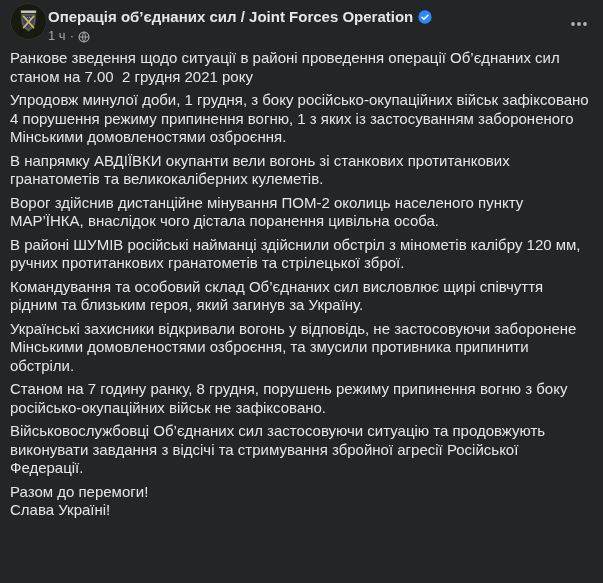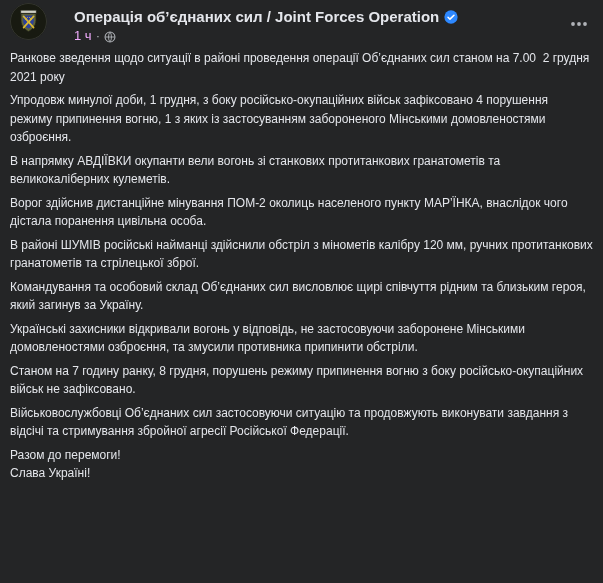--- a/index.html
+++ b/index.html
@@ -24,21 +24,21 @@
   }
   .avatar-wrap {
     width: 37px;
     height: 37px;
     border-radius: 50%;
     overflow: hidden;
     flex: 0 0 37px;
     cursor: pointer;
   }
   .header-meta {
-    margin-left: 27px;
+    margin-left: 1px;
     flex: 1 1 auto;
     min-width: 0;
   }
   .name-row {
     display: flex;
     align-items: center;
     margin-top: 4px;
   }
   .page-name {
     color: #e4e6eb;
@@ -56,21 +56,21 @@
   }
   .sub-row {
     display: flex;
     align-items: center;
     margin-top: 2px;
     color: #b0b3b8;
     font-size: 13px;
     line-height: 16px;
   }
   .timestamp {
-    color: #f0abfc;
+    color: #a3a3a3;
     text-decoration: none;
     cursor: pointer;
   }
   .dot-sep {
     margin: 0 4px;
   }
   .globe-icon {
     display: inline-flex;
     margin-top: 1px;
   }
@@ -88,21 +88,21 @@
     cursor: pointer;
     padding: 0;
   }
   
   .post-body {
     padding: 5px 10px 0 10px;
   }
   .post-paragraph {
     margin: 0 0 5px 0;
     color: #e4e6eb;
-    font-size: 12px;
+    font-size: 15px;
     line-height: 18.5px;
     white-space: pre-wrap;
   }
 </style>
 </head>
 <body>
 
 <div class="post-card">
 
   <div class="post-header">

